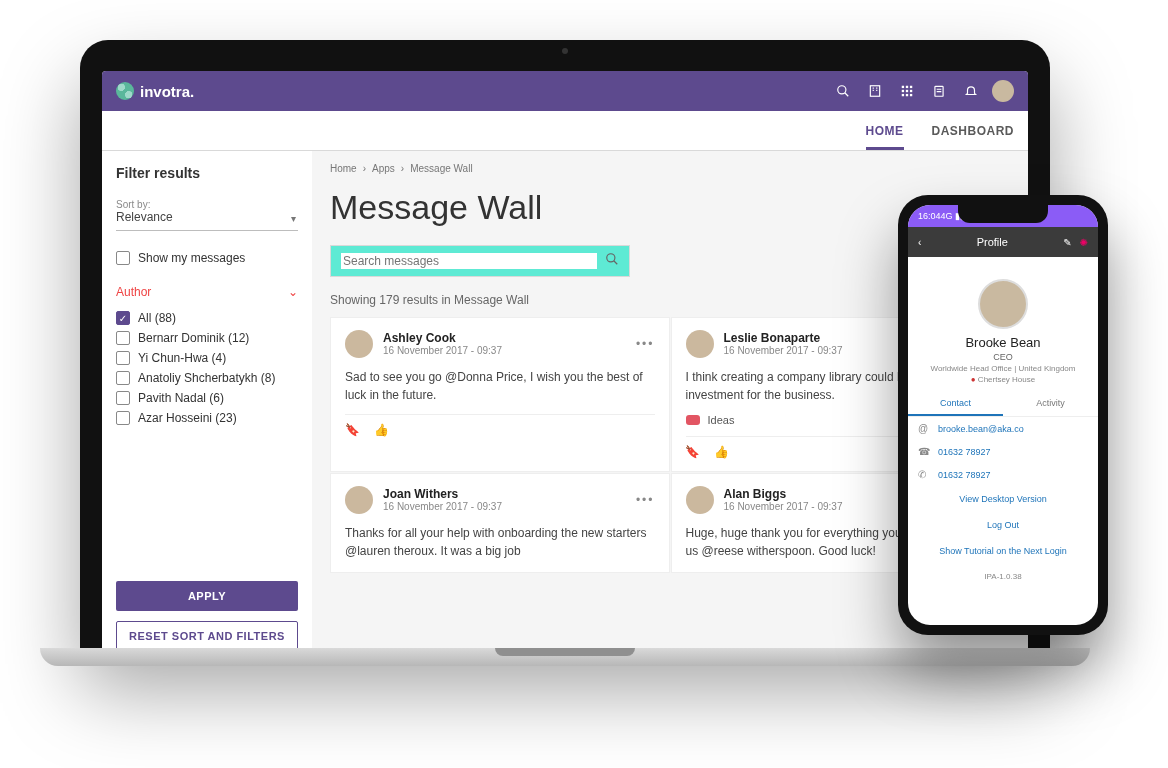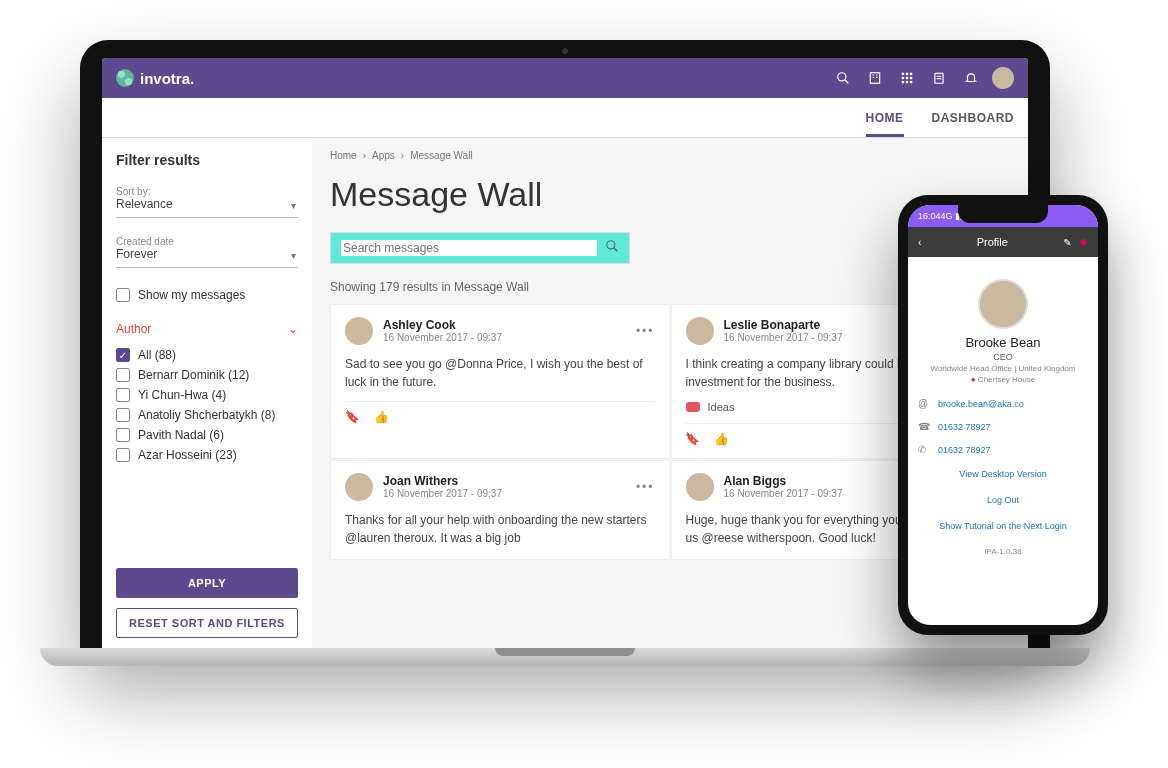--- a/index.html
+++ b/index.html
@@ -45,20 +45,21 @@
     background: #333; border-radius: 50%;
   }
   .screen {
     width: 100%;
     height: 100%;
     background: #fff;
     border-radius: 4px 4px 0 0;
     overflow: hidden;
     display: flex;
     flex-direction: column;
+    margin-top: 13px;
   }
   .laptop-base {
     position: absolute;
     left: 40px;
     top: 648px;
     width: 1050px;
     height: 18px;
     background: linear-gradient(#d9d9d9,#b7b7b7);
     border-radius: 0 0 30px 30px;
   }
@@ -343,24 +344,20 @@
 
     <div class="body">
 
       <div class="sidebar">
         <h3>Filter results</h3>
 
         <div class="sel">
           <span class="lbl">Sort by:</span>
           <span class="val">Relevance</span>
         </div>
-        <div class="sel">
-          <span class="lbl">Created date</span>
-          <span class="val">Forever</span>
-        </div>
 
         <div class="chk">
           <span class="box"></span>
           <span>Show my messages</span>
         </div>
 
         <div class="section-label">
           <span>Author</span>
           <span>⌄</span>
         </div>
@@ -513,20 +510,24 @@
       <div class="pavatar"></div>
       <div class="pn">Brooke Bean</div>
       <div class="pt">CEO</div>
       <div class="pm">Worldwide Head Office | United Kingdom</div>
       <div class="ploc">
         <span class="pin">●</span>
         <span>Chertsey House</span>
       </div>
     </div>
 
+    <div class="mtabs">
+      <div class="mtab on">Contact</div>
+      <div class="mtab">Activity</div>
+    </div>
 
     <div id="contacts">
         <div class="crow">
           <span class="ci">@</span>
           <span>brooke.bean@aka.co</span>
         </div>
         <div class="crow">
           <span class="ci">☎</span>
           <span>01632 78927</span>
         </div>

